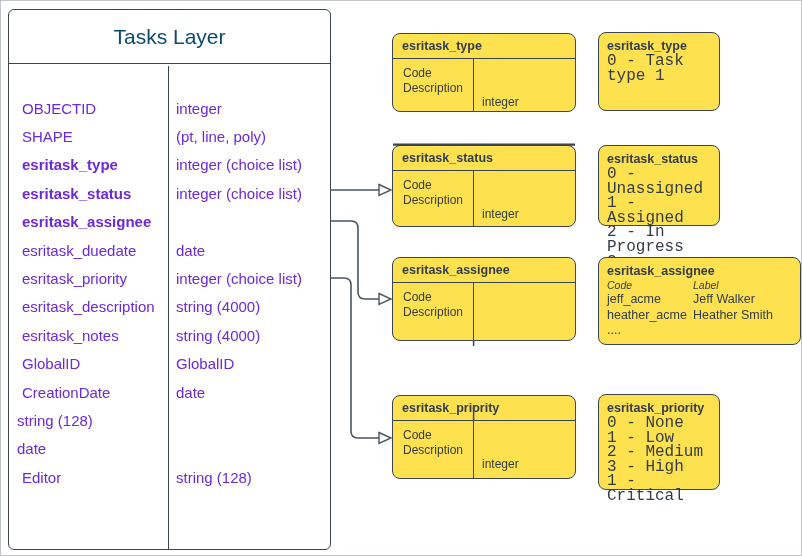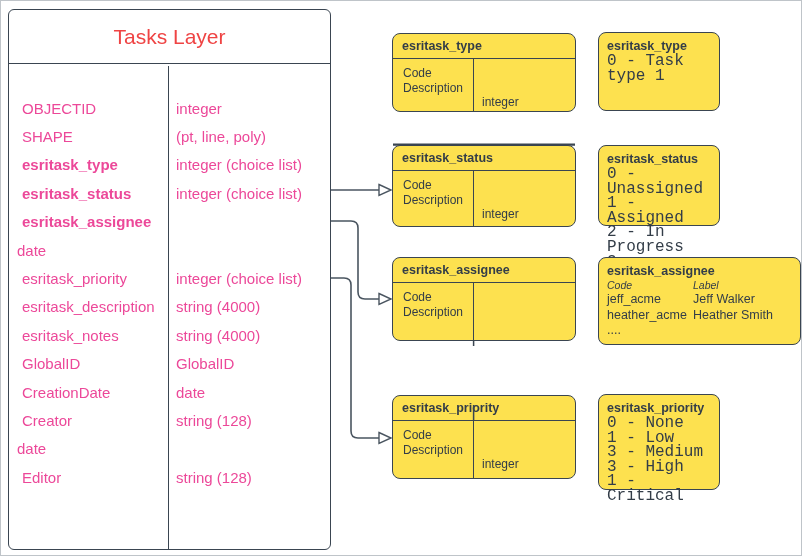--- a/index.html
+++ b/index.html
@@ -11,28 +11,28 @@
     background:#ffffff; border:1px solid #bfc4c9; overflow:hidden;
   }
 
   
   .tasks-table {
     position:absolute; left:7px; top:8px; width:323px; height:541px;
     background:#ffffff; border:1.6px solid #3a4551; border-radius:6px;
   }
   .tt-title {
     height:54px; line-height:54px; text-align:center;
-    font-size:21px; color:#ef4444; border-bottom:1.6px solid #3a4551;
+    font-size:21px; color:#0c4a6e; border-bottom:1.6px solid #3a4551;
   }
   .tt-divider-v {
     position:absolute; left:159px; top:55.6px; bottom:0; width:1.4px;
     background:#3a4551;
   }
   .tt-rows { position:absolute; top:55.6px; left:0; right:0; bottom:0; padding-top:29px; }
-  .trow { display:flex; height:28.4px; line-height:28.4px; font-size:15px; color:#ec4899; }
+  .trow { display:flex; height:28.4px; line-height:28.4px; font-size:15px; color:#6d28d9; }
   .trow .tname { width:159px; padding-left:13px; }
   .trow .ttype { padding-left:8px; }
   .trow.bold .tname { font-weight:bold; }
 
   
   .dbox {
     position:absolute; background:#fde14f; border:1.8px solid #3a4551;
     border-radius:8px; color:#333d48; overflow:hidden;
   }
   .dbox-title {
@@ -91,20 +91,21 @@
           <span class="ttype">integer (choice list)</span>
         </div>
         <div class="trow bold">
           <span class="tname">esritask_status</span>
           <span class="ttype">integer (choice list)</span>
         </div>
         <div class="trow bold">
           <span class="tname">esritask_assignee</span>
         </div>
         <div class="trow">
+          <span class="tname">esritask_duedate</span>
           <span class="ttype">date</span>
         </div>
         <div class="trow">
           <span class="tname">esritask_priority</span>
           <span class="ttype">integer (choice list)</span>
         </div>
         <div class="trow">
           <span class="tname">esritask_description</span>
           <span class="ttype">string (4000)</span>
         </div>
@@ -114,21 +115,20 @@
         </div>
         <div class="trow">
           <span class="tname">GlobalID</span>
           <span class="ttype">GlobalID</span>
         </div>
         <div class="trow">
           <span class="tname">CreationDate</span>
           <span class="ttype">date</span>
         </div>
         <div class="trow">
-          <span class="tname">Creator</span>
           <span class="ttype">string (128)</span>
         </div>
         <div class="trow">
           <span class="ttype">date</span>
         </div>
         <div class="trow">
           <span class="tname">Editor</span>
           <span class="ttype">string (128)</span>
         </div>
       </div>
@@ -223,21 +223,21 @@
           <span></span>
         </div>
       </div>
   </div>
 
   <div class="vbox pos-v3">
     <div class="vbox-title">esritask_priority</div>
     <div class="vbox-lines">
         <div>0 - None</div>
         <div>1 - Low</div>
-        <div>3 - Medium</div>
+        <div>2 - Medium</div>
         <div>3 - High</div>
         <div>1 - Critical</div>
       </div>
   </div>
 
   <svg class="connectors" viewBox="0 0 802 556" xmlns="http://www.w3.org/2000/svg">
     <g fill="none" stroke="#4a5560" stroke-width="1.6">
       <path d="M330 189 H378"></path>
       <path d="M330 220 H350 Q357 220 357 227 V291 Q357 298 364 298 H378"></path>
       <path d="M330 277 H343 Q350 277 350 284 V430 Q350 437 357 437 H378"></path>

